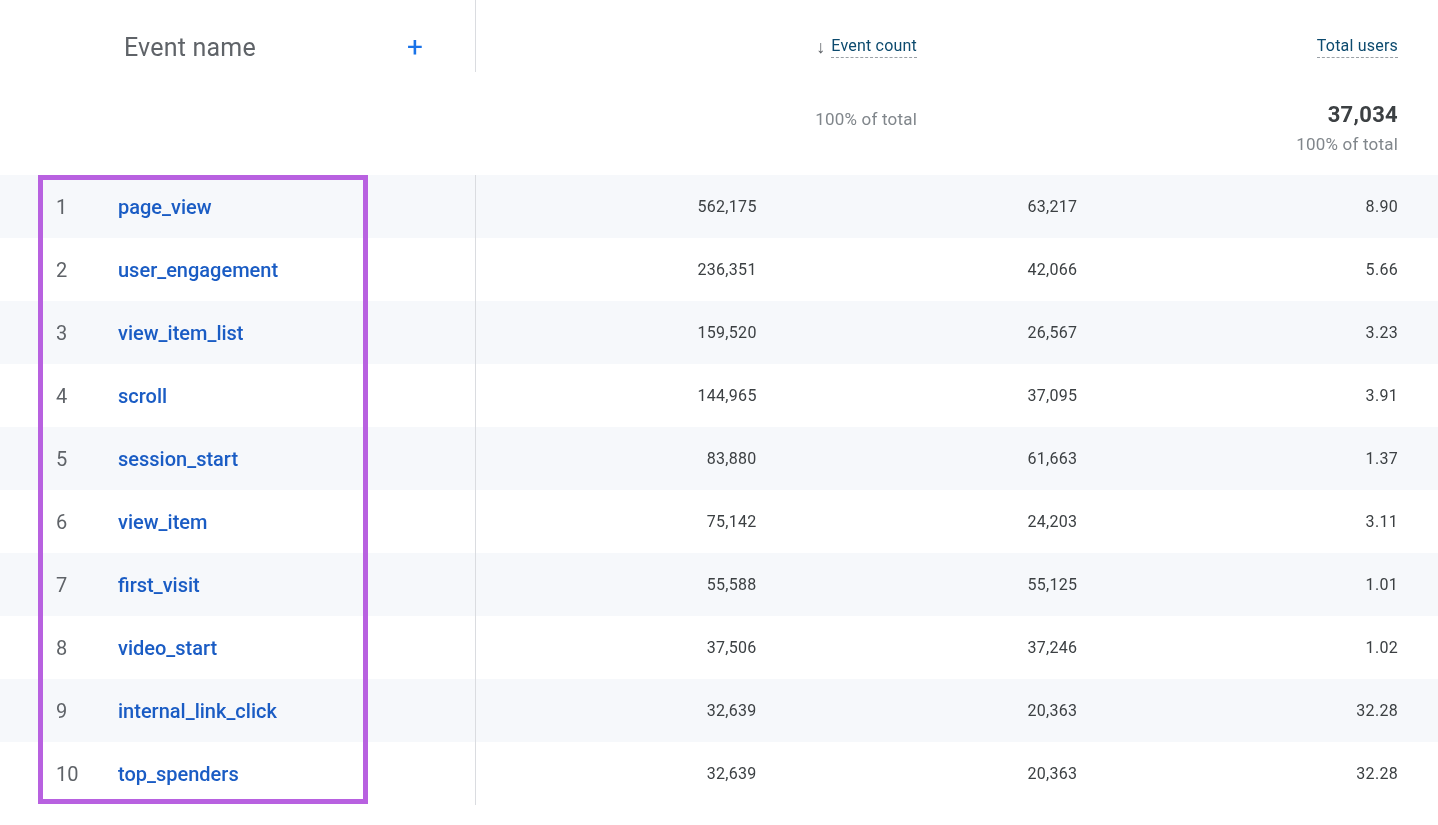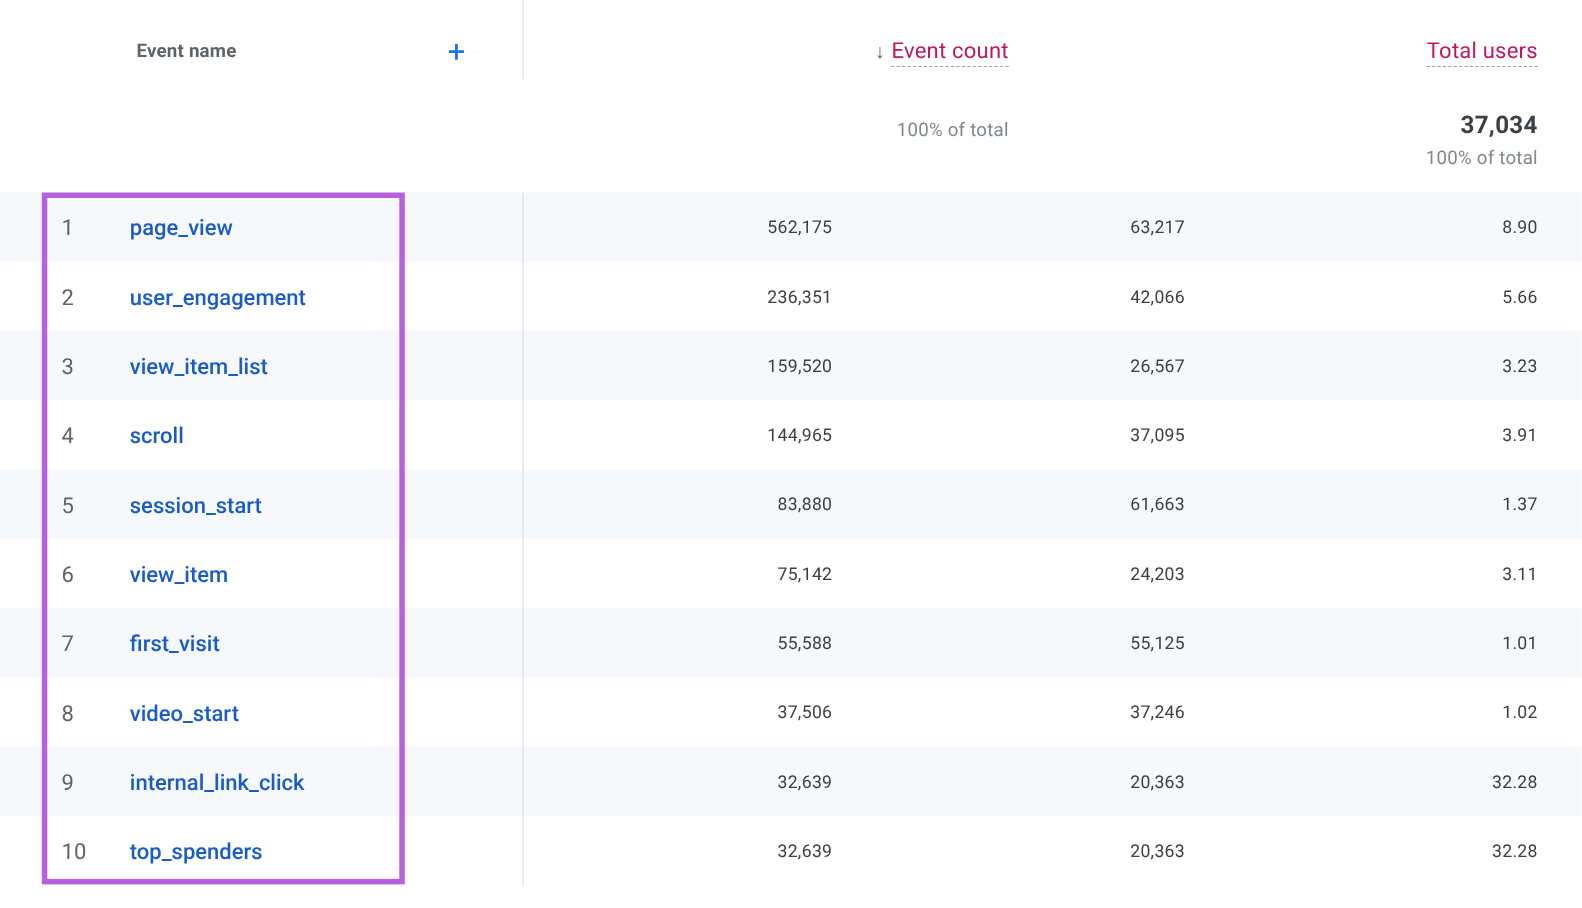--- a/index.html
+++ b/index.html
@@ -28,44 +28,44 @@
       text-align: right;
       padding-right: 40px;
     }
     .dim-header {
       display: flex;
       align-items: center;
       padding: 22px 30px 0 124px;
       height: 72px;
     }
     .dim-label {
-      font-size: 17px;
+      font-size: 25px;
       color: #5f6368;
-      font-weight: 700;
+      font-weight: 400;
       letter-spacing: 0.2px;
     }
     .plus-btn {
       margin-left: auto;
       color: #1a73e8;
       font-size: 28px;
       font-weight: 400;
       line-height: 1;
       cursor: pointer;
       padding-right: 22px;
     }
     .metric-header {
       padding-top: 22px;
       height: 72px;
       display: flex;
       justify-content: flex-end;
       align-items: center;
     }
     .metric-label {
-      font-size: 20px;
-      color: #be185d;
+      font-size: 16px;
+      color: #0c4a6e;
       font-weight: 400;
       border-bottom: 1.5px dashed #9aa0a6;
       padding-bottom: 2px;
       letter-spacing: 0.2px;
       text-align: center;
     }
     .sort-arrow {
       color: #5f6368;
       font-size: 18px;
       margin-right: 6px;

